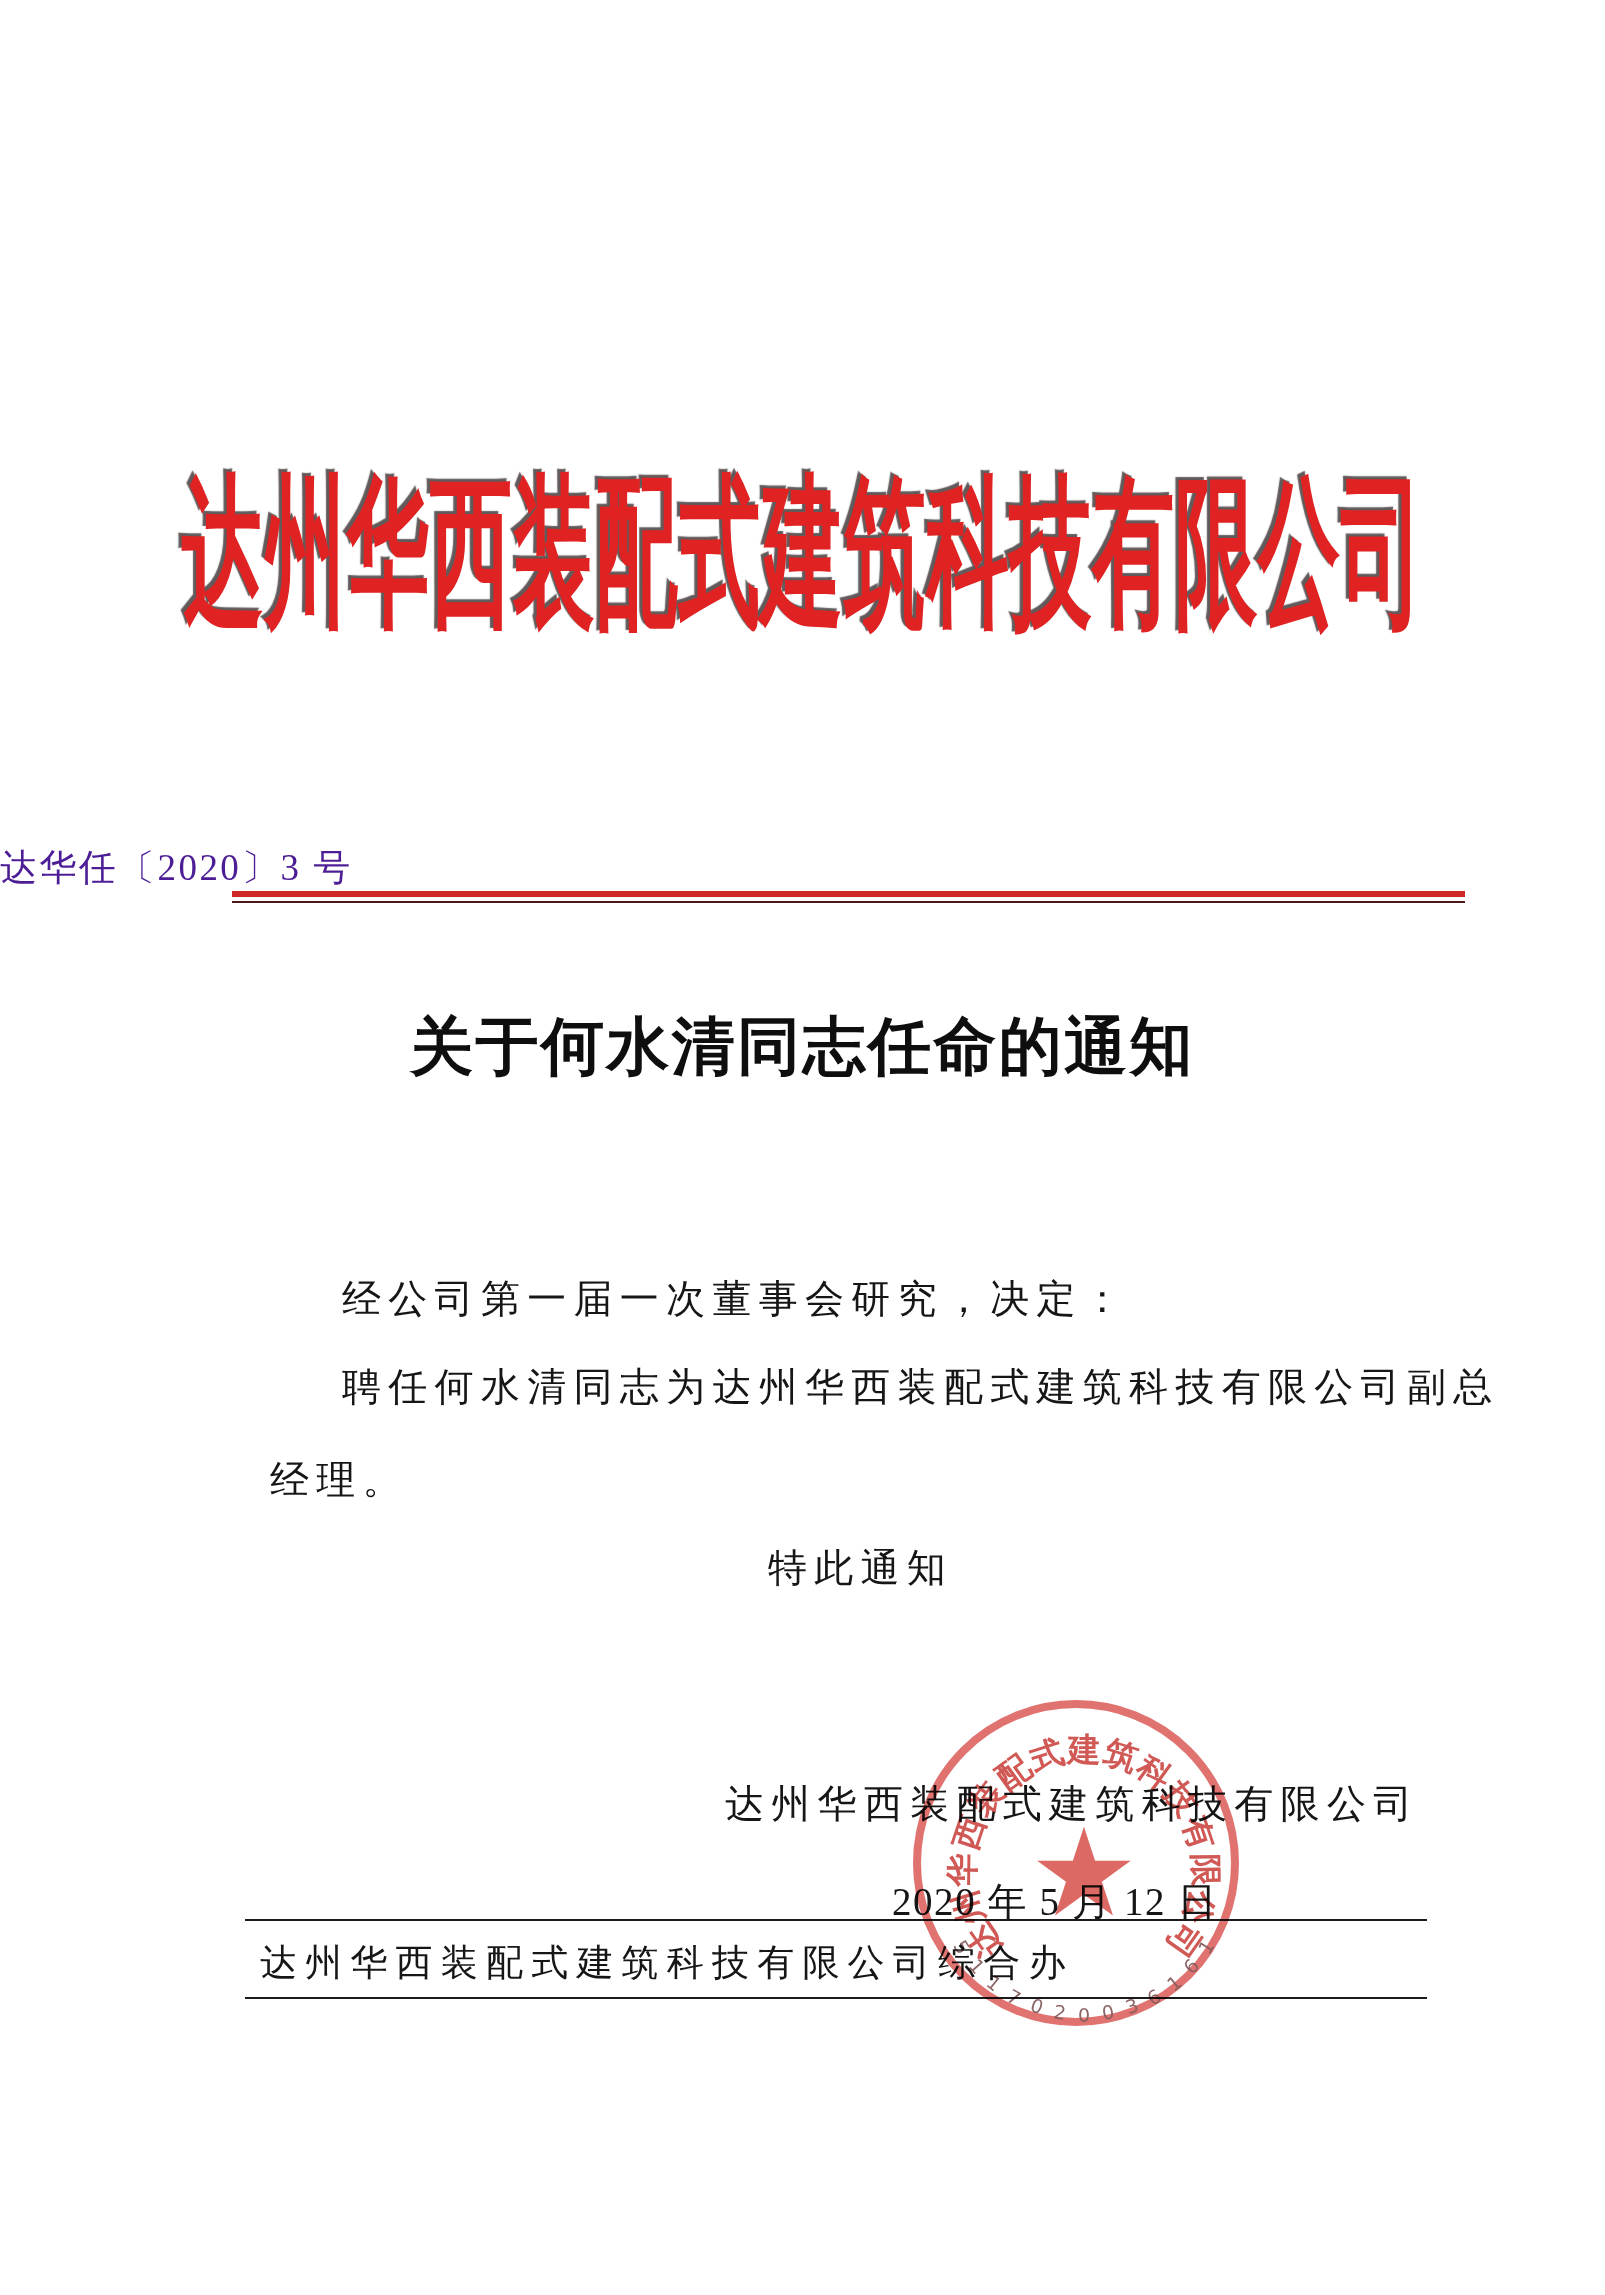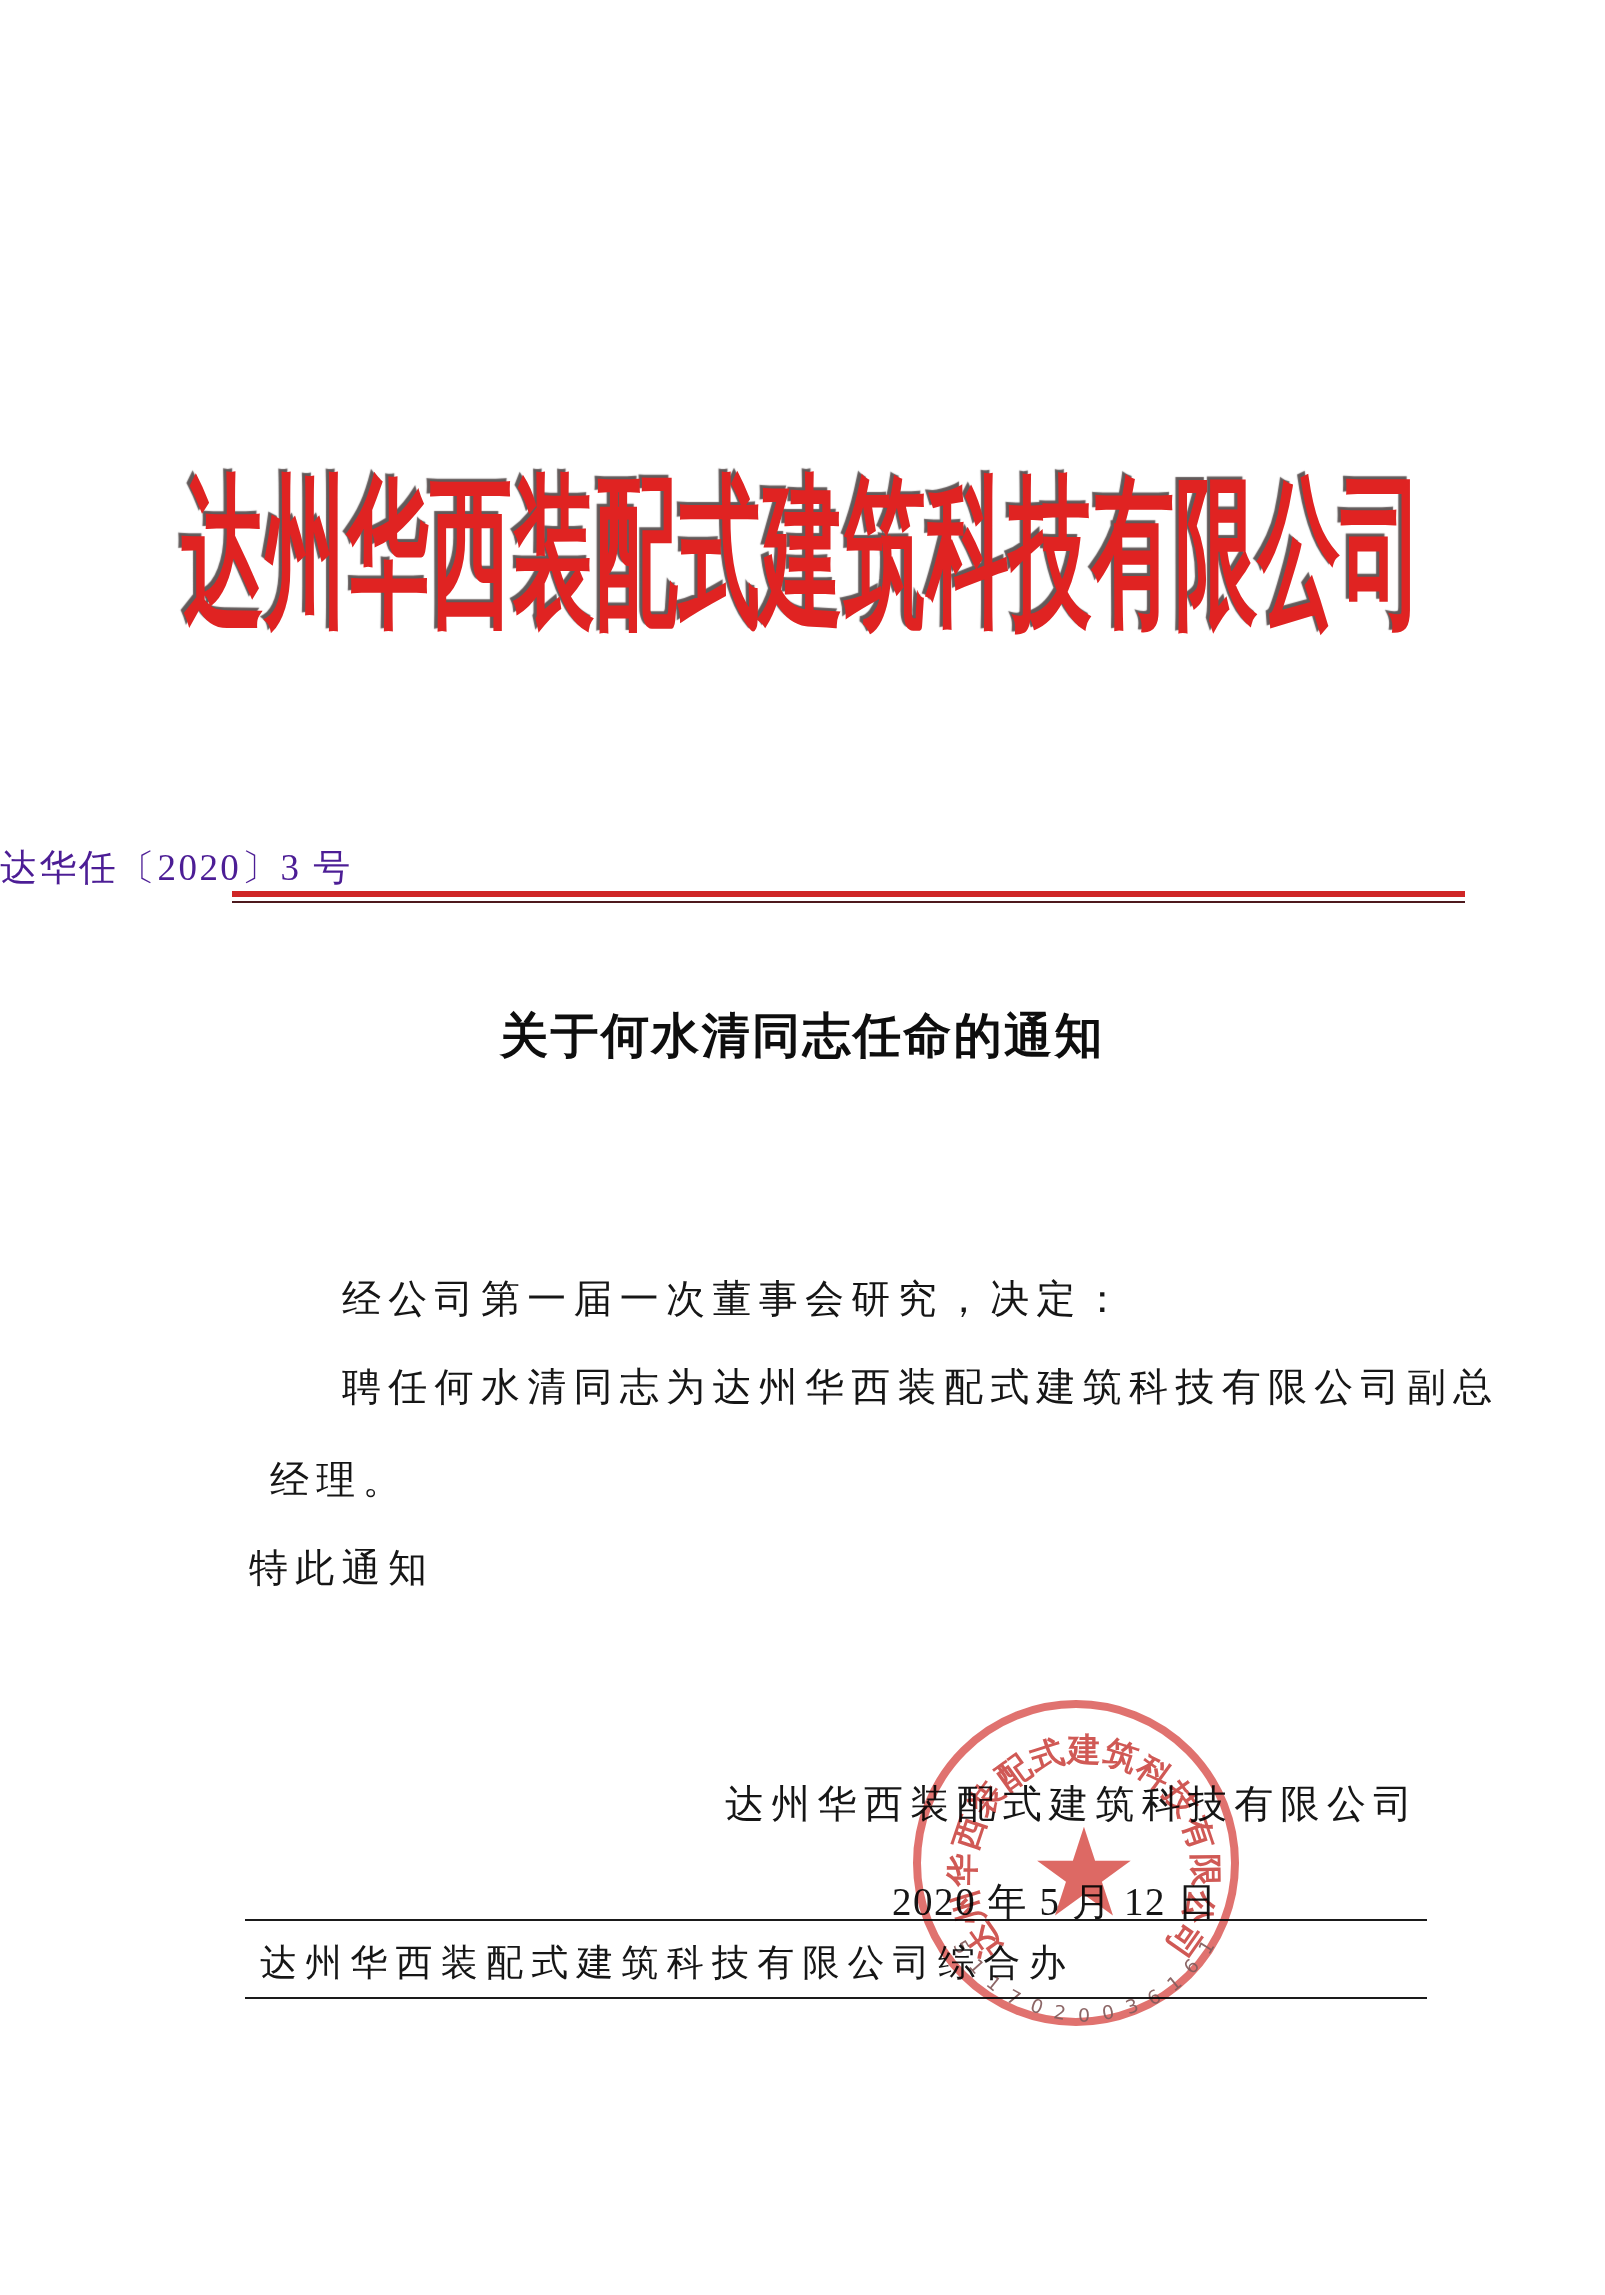--- a/index.html
+++ b/index.html
@@ -37,36 +37,36 @@
     position:absolute;left:232px;top:891px;width:1233px;height:5.7px;
     background:#cf2626;
   }
   .red-rule-thin{
     position:absolute;left:232px;top:901px;width:1233px;height:2.4px;
     background:#4d191d;
   }
   
   .subject-title{
     position:absolute;left:0;top:1004px;width:100%;
-    text-align:center;font-size:48px;font-weight:bold;
+    text-align:center;font-size:63px;font-weight:bold;
     letter-spacing:2.4px;color:#0e0e0e;
     white-space:nowrap;
   }
   
   .body-line{
     position:absolute;left:249px;width:1223px;
     font-size:39px;letter-spacing:7.3px;color:#161616;
     white-space:nowrap;
   }
   .body-line.indent{padding-left:93px;}
   .bl-1{top:1184px;}
   .bl-2{top:1272px;}
   .bl-3{top:1360px;}
   .bl-4{top:1453px;margin-left:21px;}
-  .bl-5{top:1541px;}
+  .bl-5{top:1541px;text-align:center;}
   
   .signature-block{
     position:absolute;left:725px;top:1777px;width:660px;
     text-align:center;
   }
   .signature-company{
     font-size:39px;letter-spacing:7.3px;color:#161616;white-space:nowrap;
   }
   .signature-date{
     margin-top:44px;font-size:39px;letter-spacing:1.6px;color:#161616;white-space:nowrap;

